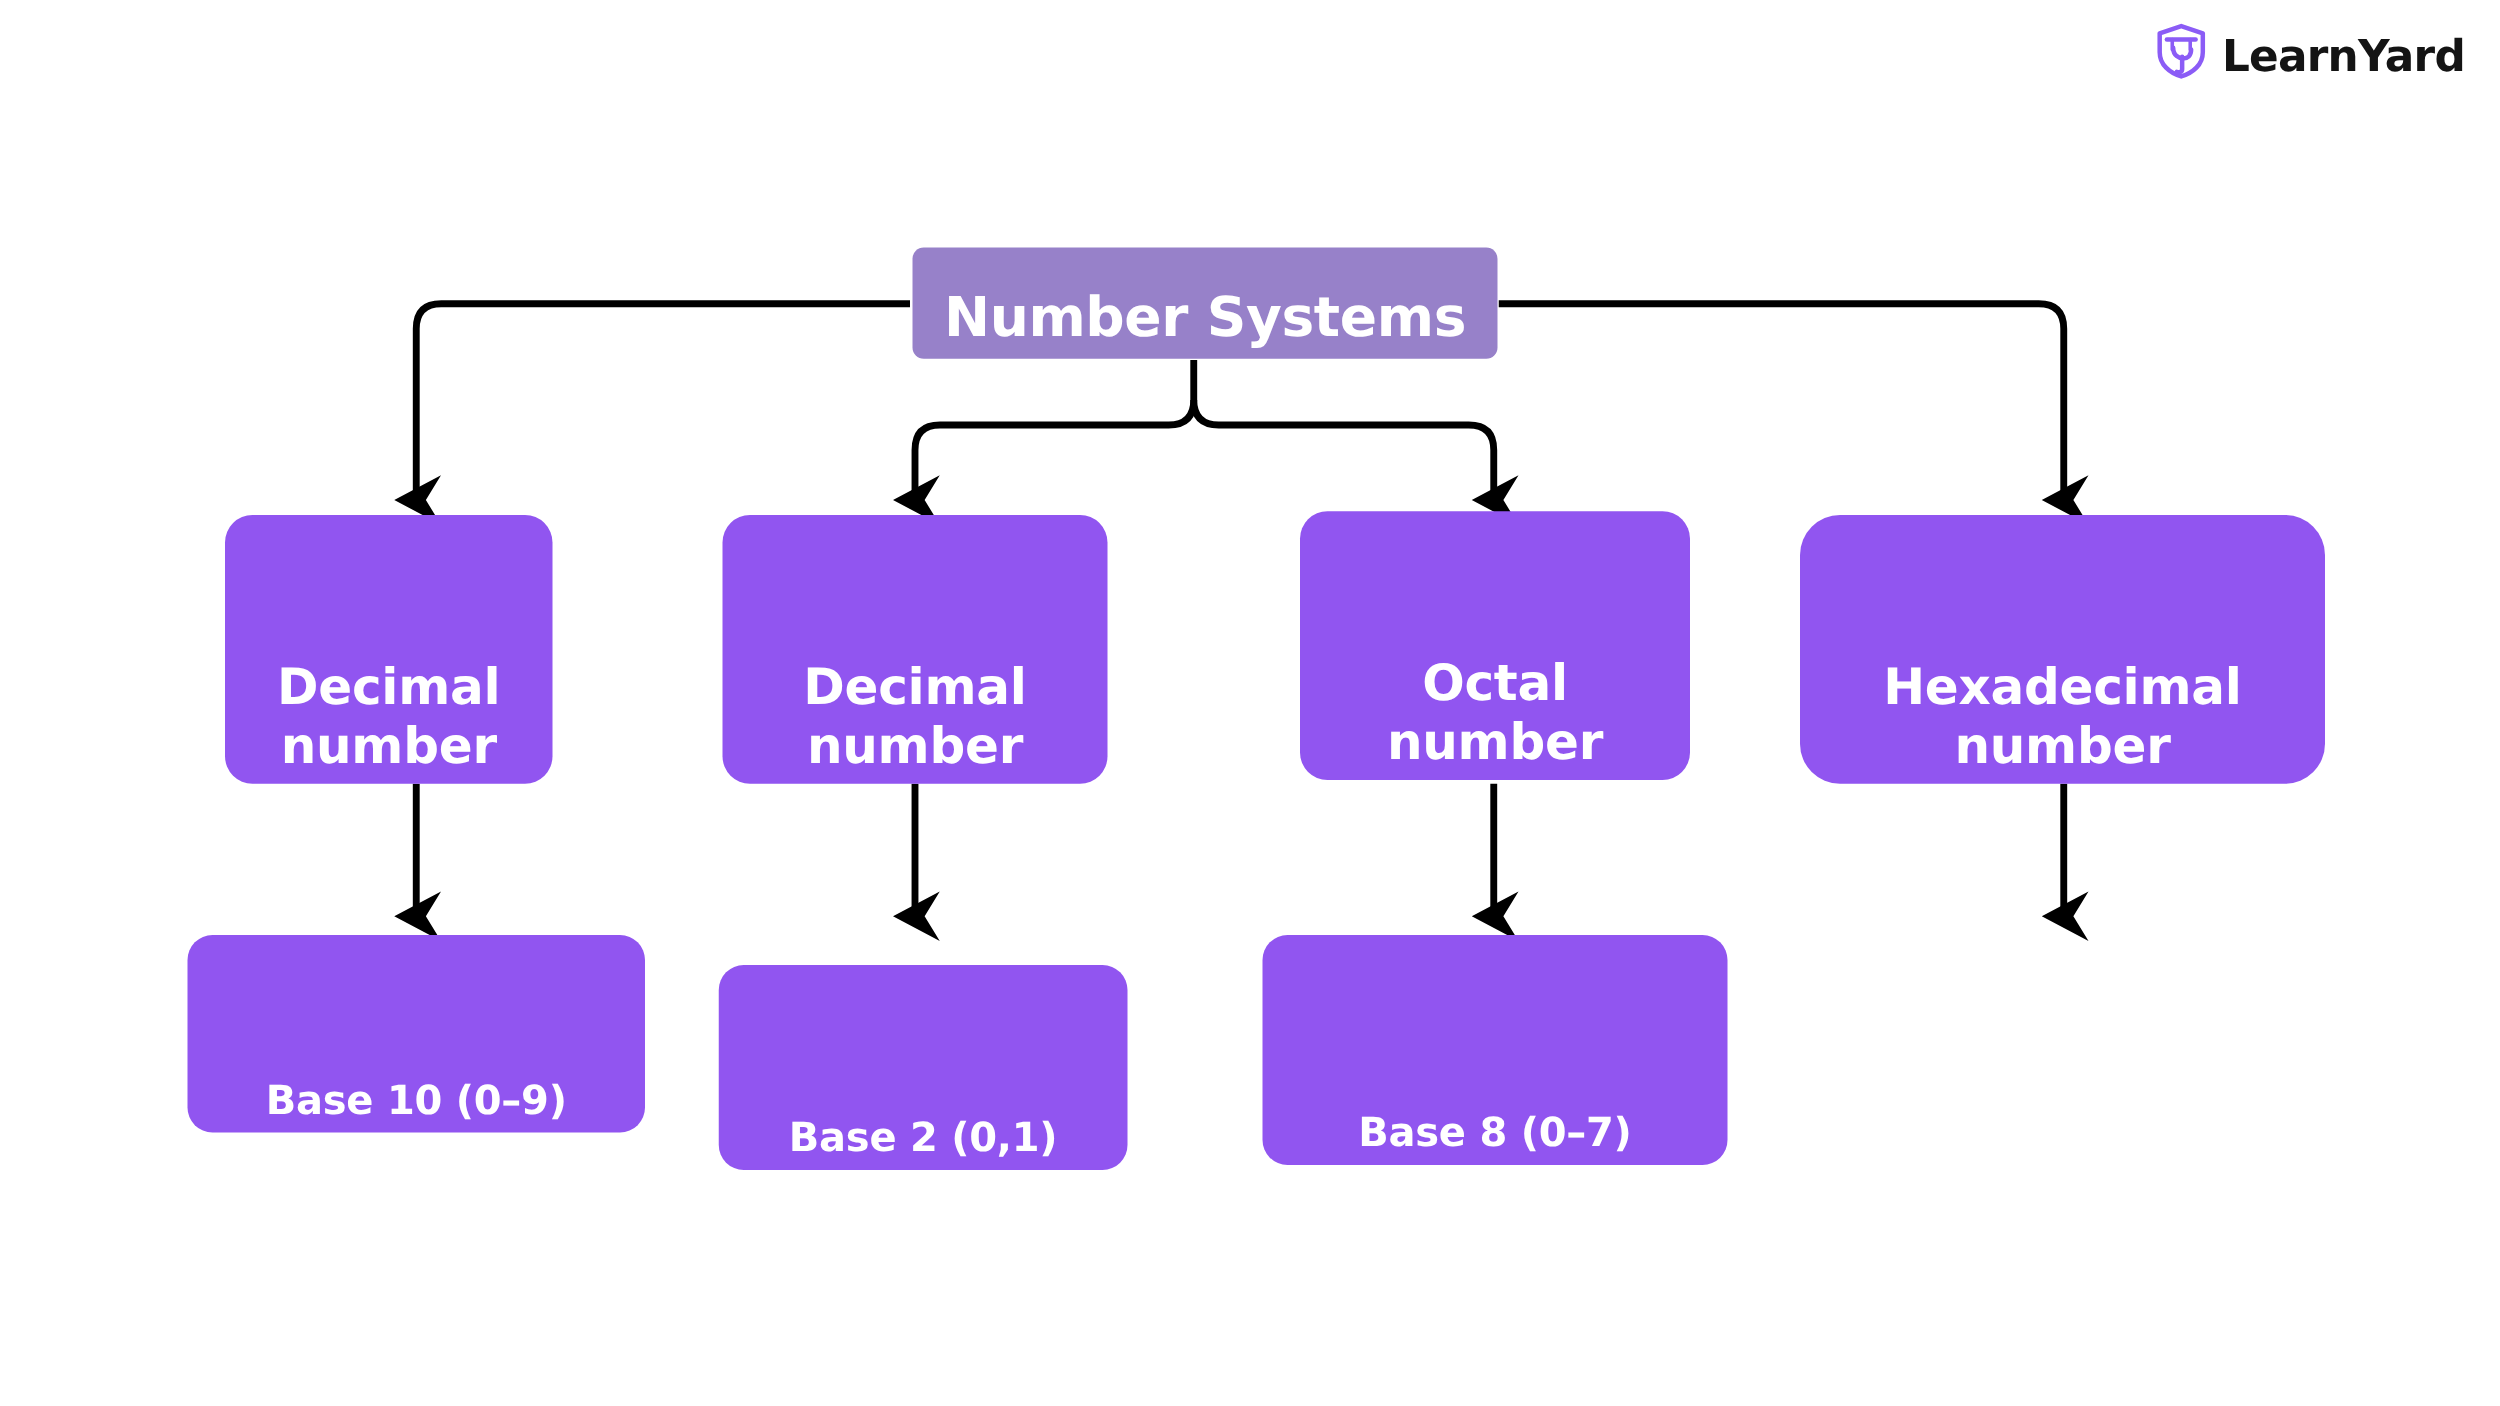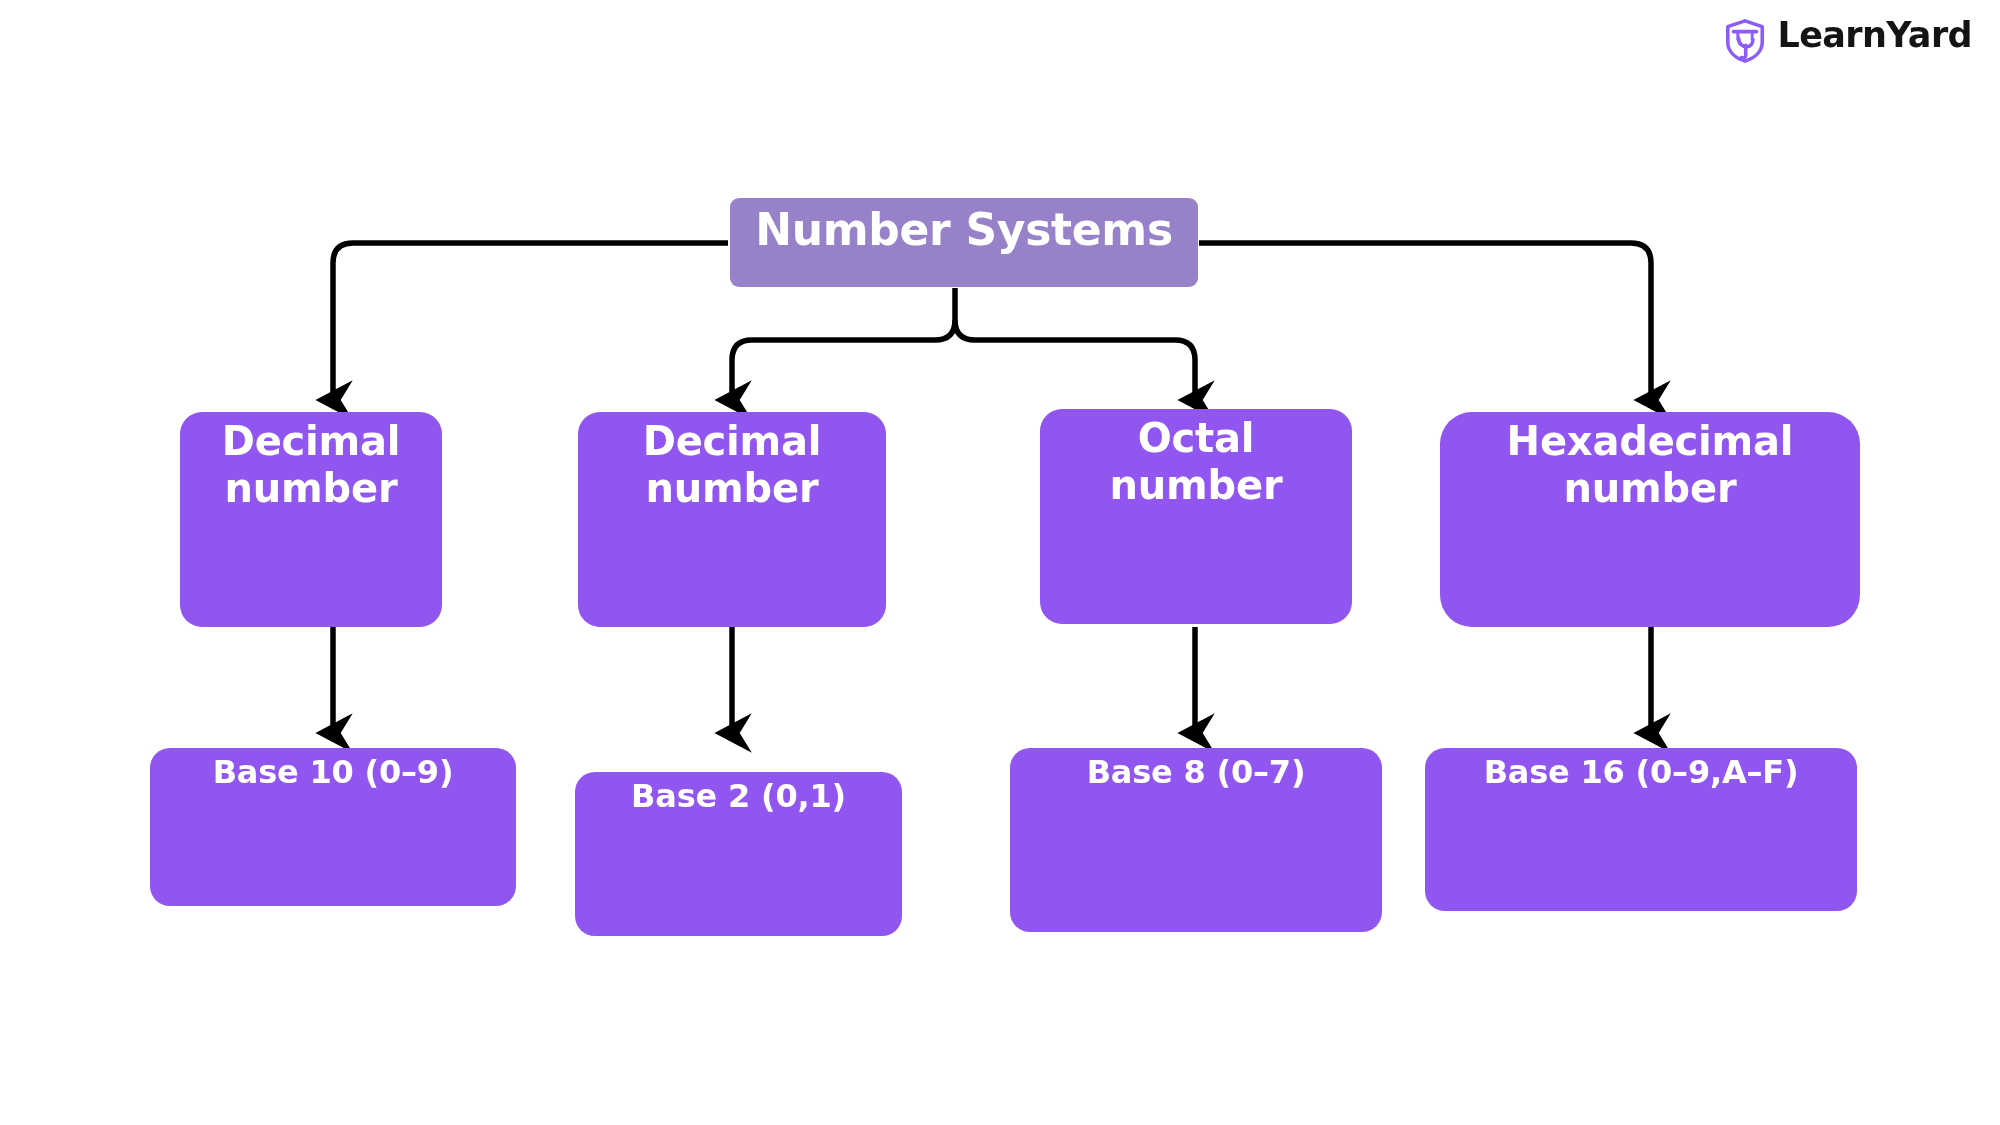--- a/index.html
+++ b/index.html
@@ -18,21 +18,21 @@
     background: #ffffff;
     overflow: hidden;
   }
 
   
   #brand {
     position: absolute;
     top: 18px;
     right: 28px;
     display: flex;
-    align-items: flex-start;
+    align-items: flex-end;
     gap: 10px;
   }
   #brand .mark {
     width: 46px;
     height: 46px;
     display: block;
   }
   #brand .wordmark {
     font-family: "DejaVu Sans", sans-serif;
     font-size: 35px;
@@ -51,21 +51,21 @@
     width: 2000px;
     height: 1125px;
     pointer-events: none;
   }
 
   
   .node {
     position: absolute;
     box-sizing: border-box;
     display: flex;
-    align-items: flex-start;
+    align-items: flex-end;
     justify-content: center;
     text-align: center;
     color: #ffffff;
     font-family: "DejaVu Sans", sans-serif;
     font-weight: 700;
     line-height: 1.18;
     border-radius: 18px;
     padding: 6px 12px;
   }
 
@@ -166,17 +166,14 @@
   </div>
 
   <div class="node leaf" style="left:575px; top:748px; width:327px; height:164px;margin-top:24px;">
     <span class="label">Base 2 (0,1)</span>
   </div>
 
   <div class="node leaf" style="left:1010px; top:748px; width:372px; height:184px;">
     <span class="label">Base 8 (0–7)</span>
   </div>
 
-  <div class="node leaf" style="left:1425px; top:748px; width:432px; height:163px;">
-    <span class="label">Base 16 (0–9,A–F)</span>
-  </div>
 
 </div>
 
 </body></html>

